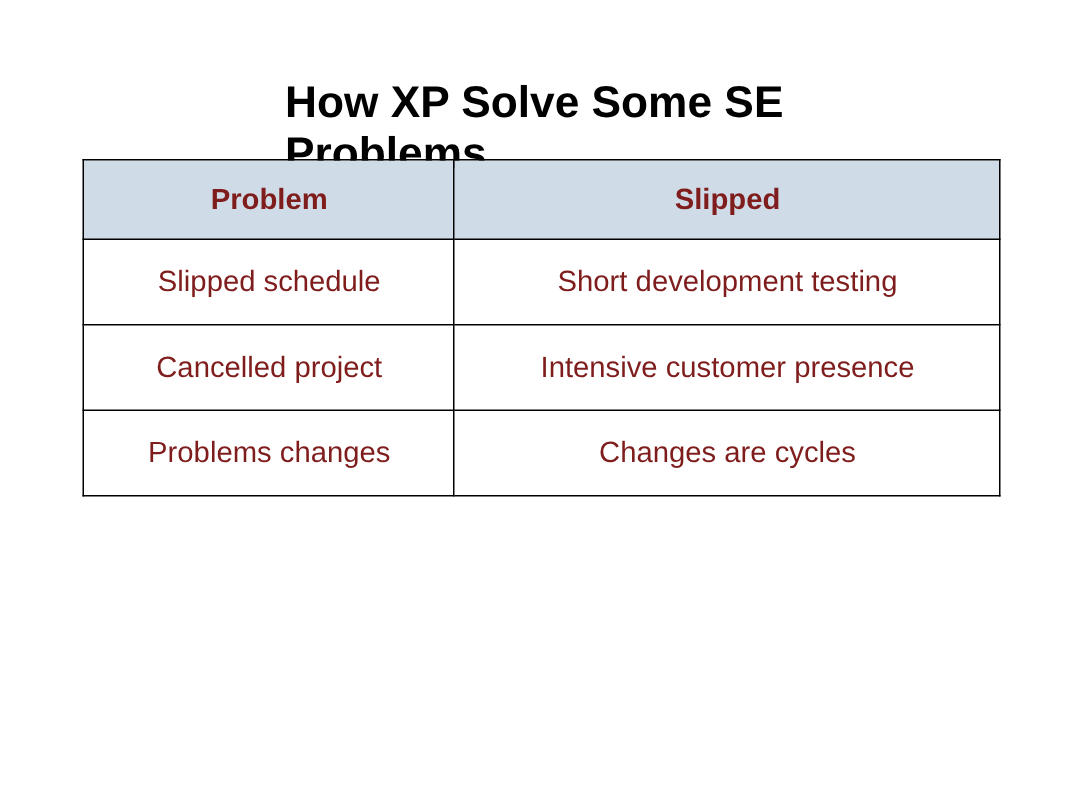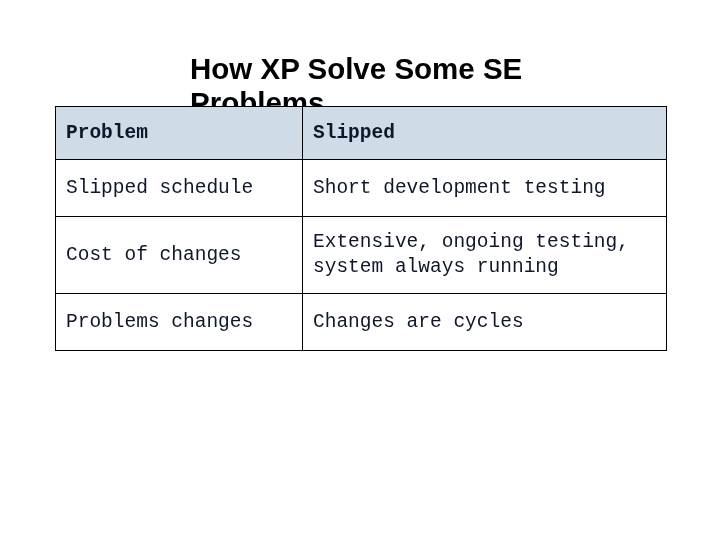--- a/index.html
+++ b/index.html
@@ -53,27 +53,26 @@
     border: 1px solid #000000;
   }
 
   table.xp-table col.col-problem { width: 247px; }
   table.xp-table col.col-solution { width: 364px; }
 
   table.xp-table th,
   table.xp-table td {
     border: 1px solid #000000;
     padding: 6px 9px 6px 10px;
-    text-align: left;
+    text-align: center;
     vertical-align: middle;
     font-size: 19.5px;
     line-height: 25px;
-    color: #0f172a;
+    color: #7f1d1d;
     background: #ffffff;
-    font-family: Liberation Mono, monospace;
   }
 
   table.xp-table thead th {
     background: #cfdbe7;
     font-weight: bold;
     height: 44px;
     padding-top: 4px;
     padding-bottom: 4px;
   }
 
@@ -104,23 +103,23 @@
         <tr>
           <th>Problem</th>
           <th>Slipped</th>
         </tr>
       </thead>
       <tbody id="table-body">
           <tr>
             <td>Slipped schedule</td>
             <td>Short development testing</td>
           </tr>
-          <tr class="tall">
-            <td>Cost of changes</td>
-            <td>Extensive, ongoing testing, system always running</td>
+          <tr>
+            <td>Cancelled project</td>
+            <td>Intensive customer presence</td>
           </tr>
           <tr>
             <td>Problems changes</td>
             <td>Changes are cycles</td>
           </tr>
         </tbody>
     </table>
   </div>
 
 </div>

